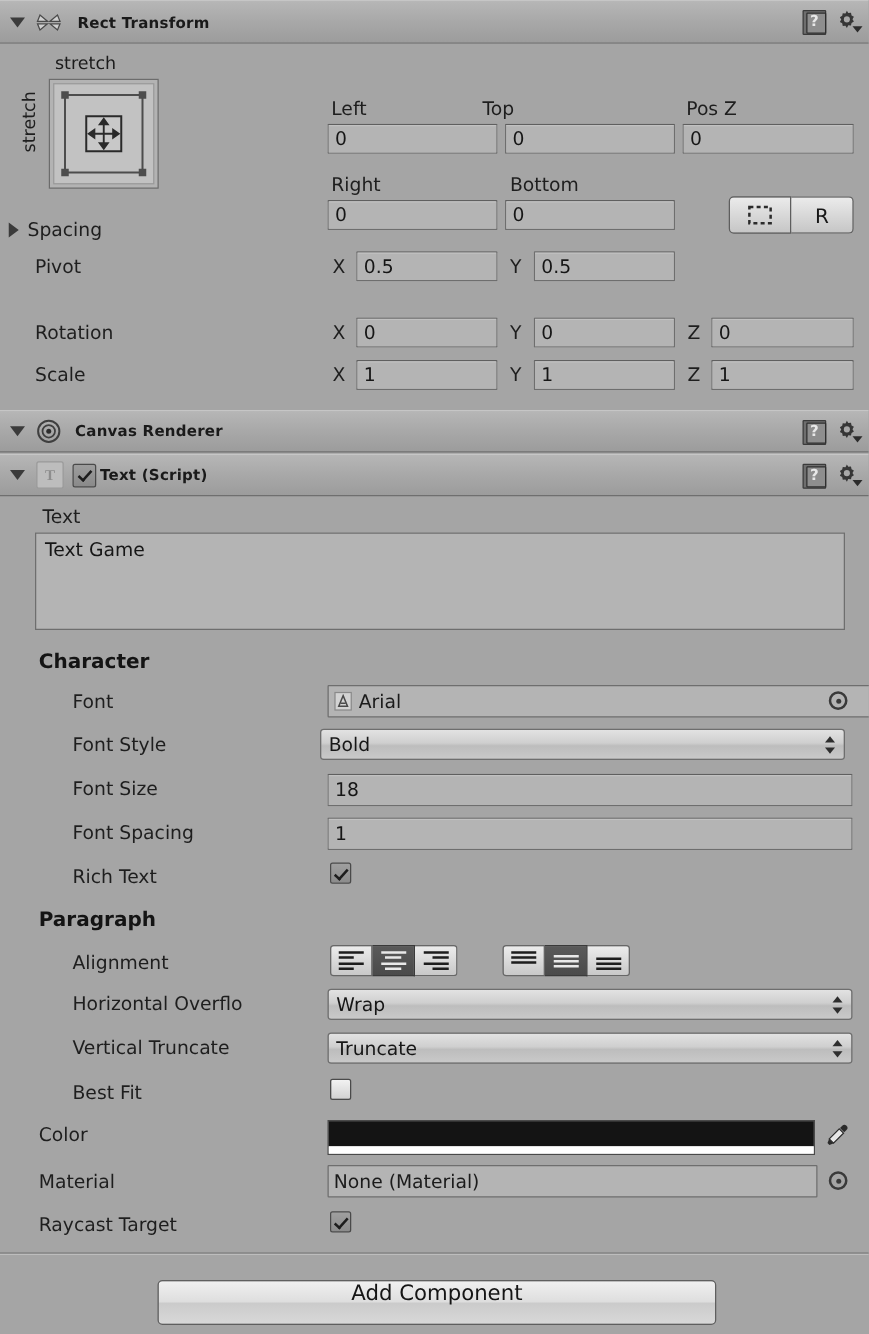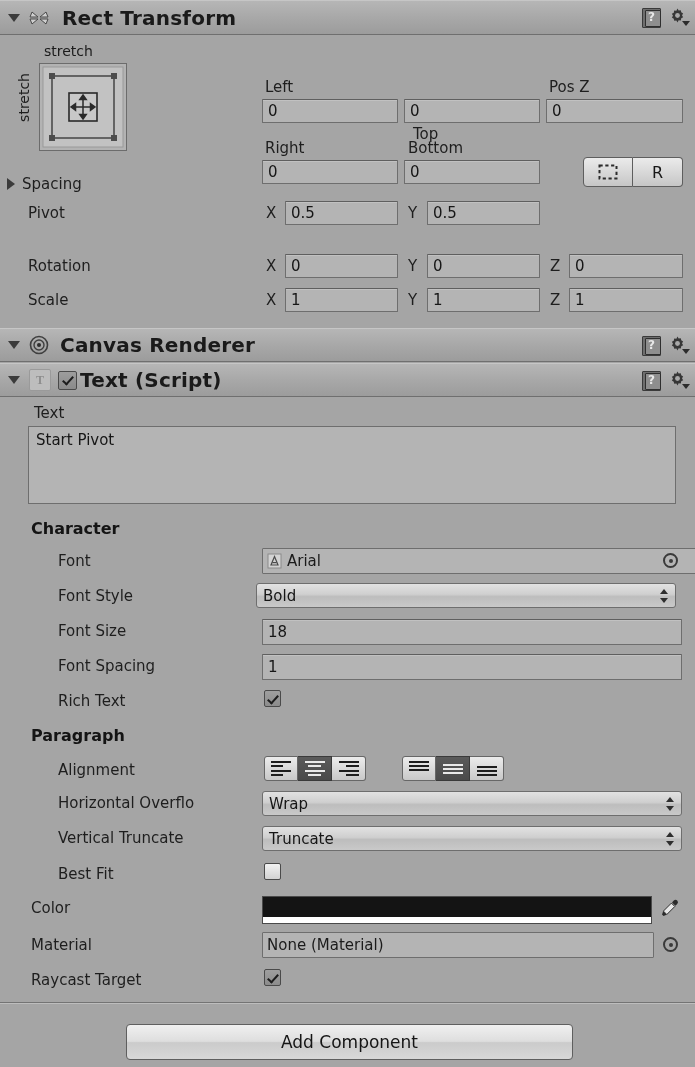--- a/index.html
+++ b/index.html
@@ -14,21 +14,21 @@
   .panel{position:relative;width:695px;height:1067px;background:#a5a5a5;}
 
   
   .comp-header{
     position:relative;height:32px;
     background:linear-gradient(to bottom,#b6b6b6 0%,#a8a8a8 50%,#9c9c9c 100%);
     border-top:1px solid #c6c6c6;
     border-bottom:1px solid #6f6f6f;
     display:flex;align-items:center;
   }
-  .comp-title{font-weight:bold;font-size:20px;letter-spacing:.2px;color:#1a1a1a;}
+  .comp-title{font-weight:bold;font-size:12px;letter-spacing:.2px;color:#1a1a1a;}
   .foldout{
     width:20px;height:32px;display:flex;align-items:center;justify-content:center;
     margin-left:4px;flex:0 0 auto;
   }
   .tri-down{width:0;height:0;border-left:6px solid transparent;border-right:6px solid transparent;border-top:8px solid #3b3b3b;}
   .tri-right{width:0;height:0;border-top:6px solid transparent;border-bottom:6px solid transparent;border-left:8px solid #3b3b3b;}
 
   .hdr-right{position:absolute;right:6px;top:0;height:32px;display:flex;align-items:center;gap:8px;}
 
   
@@ -131,21 +131,21 @@
   .colorfield{
     height:26px;box-sizing:border-box;border:1px solid #4a4a4a;
     display:flex;flex-direction:column;
   }
   .colorfield .main{flex:1;background:#141414;}
   .colorfield .alpha{height:6px;background:#ffffff;}
 
   .addbtn{
     background:linear-gradient(to bottom,#f0f0f0 0%,#dedede 48%,#cbcbcb 52%,#d8d8d8 100%);
     border:1px solid #5f5f5f;border-radius:4px;
-    height:34px;display:flex;align-items:center;justify-content:center;
+    height:34px;display:flex;align-items:flex-start;justify-content:center;
     font-size:17px;color:#151515;
   }
   .divider{height:1px;background:#747474;}
   .divider2{height:1px;background:#bdbdbd;}
 
   
   .anchorbox{
     width:88px;height:88px;box-sizing:border-box;
     background:#b3b3b3;border:1px solid #6c6c6c;
     position:relative;
@@ -213,21 +213,21 @@
             <path d="M43 31 l3.2 4.5 h-6.4 Z"></path>
             <path d="M43 55 l3.2 -4.5 h-6.4 Z"></path>
             <path d="M31 43 l4.5 3.2 v-6.4 Z"></path>
             <path d="M55 43 l-4.5 3.2 v-6.4 Z"></path>
           </g>
         </svg>
       </div>
     </div>
 
     <div class="label" style="position:absolute;left:265px;top:43px;">Left</div>
-    <div class="label" style="position:absolute;left:413px;top:43px;margin-top:47px;">Top</div>
+    <div class="label" style="position:absolute;left:386px;top:43px;">Top</div>
     <div class="label" style="position:absolute;left:549px;top:43px;text-align:right;">Pos Z</div>
 
     <div class="field" style="position:absolute;left:262px;top:64px;width:136px;">0</div>
     <div class="field" style="position:absolute;left:404px;top:64px;width:136px;">0</div>
     <div class="field" style="position:absolute;left:546px;top:64px;width:137px;">0</div>
 
     <div class="label" style="position:absolute;left:265px;top:104px;">Right</div>
     <div class="label" style="position:absolute;left:408px;top:104px;">Bottom</div>
 
     <div class="field" style="position:absolute;left:262px;top:125px;width:136px;">0</div>
@@ -328,21 +328,21 @@
           <path fill="#2c2c2c" d="M8 0.6l1.2 2 2.3-.3.5 2.3 2 1.2-1.2 2 1.2 2-2 1.2-.5 2.3-2.3-.3L8 15.4l-1.2-2-2.3.3-.5-2.3-2-1.2 1.2-2-1.2-2 2-1.2.5-2.3 2.3.3z" opacity=".92"></path>
           <circle cx="8" cy="8" r="2.6" fill="#a8a8a8"></circle>
         </svg>
         <div class="gcaret"></div>
       </div>
     </div>
   </div>
 
   <div class="label" style="position:absolute;left:34px;top:404px;">Text</div>
   <div style="position:absolute;left:28px;top:426px;width:648px;height:78px;background:#b4b4b4;border:1px solid #6e6e6e;box-sizing:border-box;padding:4px 7px;font-size:15px;color:#161616;">
-    <span>Start Pivot</span>
+    <span>Text Game</span>
   </div>
 
   <div class="sectlabel" style="position:absolute;left:31px;top:519px;">Character</div>
 
   <div class="label" style="position:absolute;left:58px;top:552px;">Font</div>
   <div class="objfield" style="position:absolute;left:262px;top:548px;width:468px;">
     <svg width="15" height="16" viewBox="0 0 15 16" style="margin-right:5px;">
       <rect x="1" y="1" width="13" height="14" fill="#d3d3d3" stroke="#8a8a8a"></rect>
       <path d="M7.5 3.5 L11 12 H4 Z" fill="none" stroke="#4a4a4a" stroke-width="1.2"></path>
       <line x1="5.4" y1="9.6" x2="9.6" y2="9.6" stroke="#4a4a4a" stroke-width="1.2"></line>

